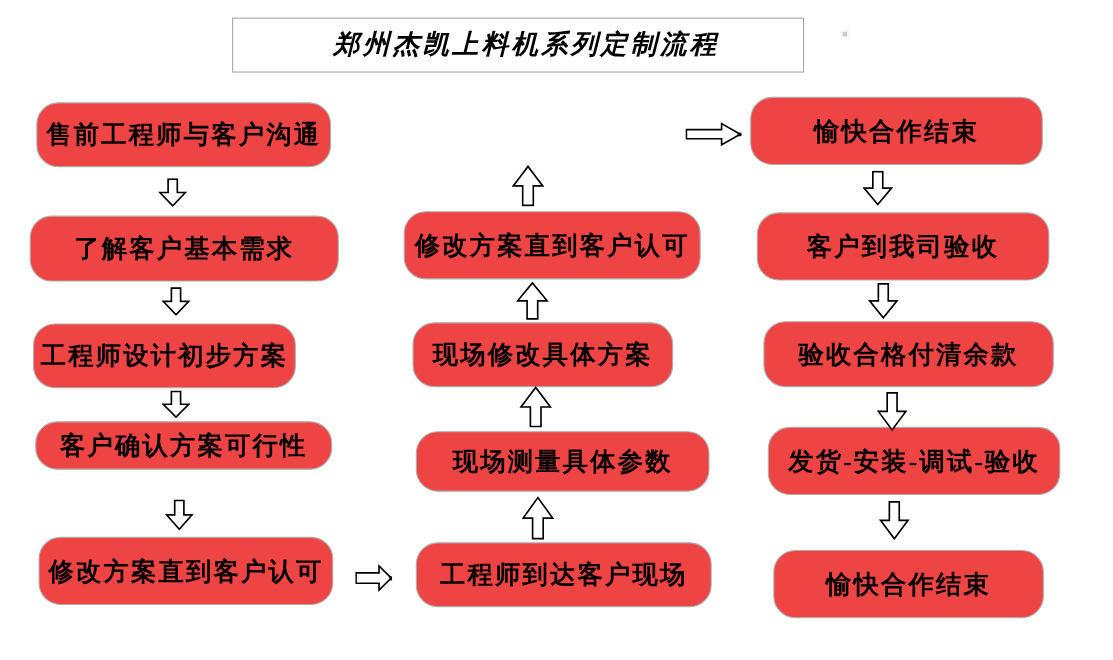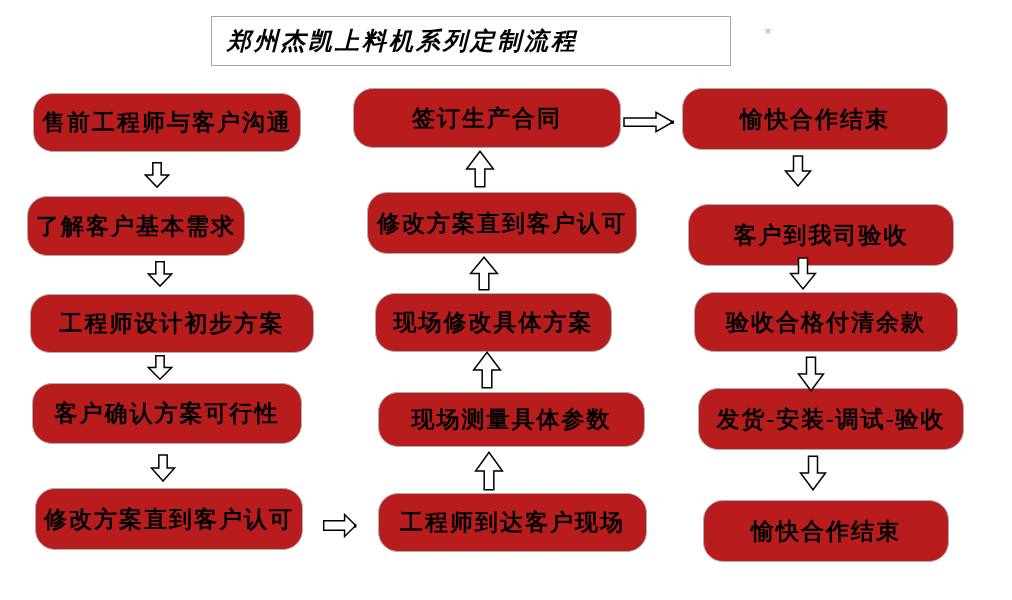--- a/index.html
+++ b/index.html
@@ -2,31 +2,31 @@
 <html><head>
 <meta charset="utf-8">
 <style>
   html,body{margin:0;padding:0;background:#ffffff;}
   #canvas{
     position:relative;width:1012px;height:600px;background:#ffffff;overflow:hidden;
     font-family:"Liberation Serif","DejaVu Serif",serif;
   }
   .box{
     position:absolute;box-sizing:border-box;
-    border:1px solid #adadad;border-radius:20px;background:#b91c1c;
+    border:1px solid #adadad;border-radius:20px;background:#ef4444;
     display:flex;align-items:center;justify-content:center;
   }
   .box-label{
     font-weight:700;font-size:23px;color:#000000;letter-spacing:2px;
     white-space:nowrap;line-height:1;
   }
   .title-box{
     position:absolute;left:211px;top:16px;width:520px;height:50px;box-sizing:border-box;
     border:1px solid #a6a6a6;background:#ffffff;
-    display:flex;align-items:center;padding-left:15px;
+    display:flex;align-items:center;justify-content:center;padding-left:15px;
   }
   .title-label{
     font-weight:700;font-style:italic;font-size:24px;color:#000000;letter-spacing:3px;
     white-space:nowrap;line-height:1;
   }
   .arrow{position:absolute;}
   .arrow svg{display:block;width:100%;height:100%;}
   .arrow polygon{fill:#ffffff;stroke:#000000;stroke-width:1.5;vector-effect:non-scaling-stroke;stroke-linejoin:miter;}
   .tipdot{fill:#000000;stroke:none;}
   .stray-dot{
@@ -40,27 +40,27 @@
 <div id="canvas">
 
   <div class="title-box">
     <span class="title-label">郑州杰凯上料机系列定制流程</span>
   </div>
   <div class="stray-dot"></div>
 
   <div class="box" style="left:33px;top:93px;width:268px;height:59px">
     <span class="box-label">售前工程师与客户沟通</span>
   </div>
-  <div class="box" style="left:27px;top:196px;width:218px;height:60px">
+  <div class="box" style="left:27px;top:196px;width:281px;height:60px">
     <span class="box-label">了解客户基本需求</span>
   </div>
-  <div class="box" style="left:30px;top:294px;width:284px;height:59px">
+  <div class="box" style="left:30px;top:294px;width:239px;height:59px">
     <span class="box-label">工程师设计初步方案</span>
   </div>
-  <div class="box" style="left:32px;top:383px;width:270px;height:61px">
+  <div class="box" style="left:32px;top:383px;width:270px;height:44px">
     <span class="box-label">客户确认方案可行性</span>
   </div>
   <div class="box" style="left:35px;top:488px;width:268px;height:62px">
     <span class="box-label">修改方案直到客户认可</span>
   </div>
 
   <div class="arrow" style="left:144px;top:162px;width:26px;height:26px">
     <svg viewBox="0 0 28 30" preserveAspectRatio="none">
         <polygon points="9.5,1 18.5,1 18.5,15 26.5,15 14,29 1.5,15 9.5,15"></polygon>
       </svg>
@@ -81,23 +81,20 @@
       </svg>
   </div>
 
   <div class="arrow" style="left:323px;top:513px;width:34px;height:25px">
     <svg viewBox="0 0 52 24" preserveAspectRatio="none">
         <polygon points="1,7.5 33,7.5 33,1.5 50,12 33,22.5 33,16.5 1,16.5"></polygon>
         <rect class="tipdot" x="47.5" y="10.5" width="3.5" height="3.5"></rect>
       </svg>
   </div>
 
-  <div class="box" style="left:353px;top:88px;width:268px;height:60px">
-    <span class="box-label">签订生产合同</span>
-  </div>
   <div class="box" style="left:367px;top:192px;width:270px;height:62px">
     <span class="box-label">修改方案直到客户认可</span>
   </div>
   <div class="box" style="left:375px;top:293px;width:237px;height:59px">
     <span class="box-label">现场修改具体方案</span>
   </div>
   <div class="box" style="left:378px;top:392px;width:267px;height:55px">
     <span class="box-label">现场测量具体参数</span>
   </div>
   <div class="box" style="left:378px;top:493px;width:269px;height:59px">
@@ -128,21 +125,21 @@
   <div class="arrow" style="left:623px;top:111px;width:52px;height:22px">
     <svg viewBox="0 0 52 24" preserveAspectRatio="none">
         <polygon points="1,7.5 33,7.5 33,1.5 50,12 33,22.5 33,16.5 1,16.5"></polygon>
         <rect class="tipdot" x="47.5" y="10.5" width="3.5" height="3.5"></rect>
       </svg>
   </div>
 
   <div class="box" style="left:682px;top:88px;width:266px;height:62px">
     <span class="box-label">愉快合作结束</span>
   </div>
-  <div class="box" style="left:688px;top:204px;width:266px;height:62px">
+  <div class="box" style="left:688px;top:193px;width:266px;height:62px">
     <span class="box-label">客户到我司验收</span>
   </div>
   <div class="box" style="left:698px;top:388px;width:266px;height:62px">
     <span class="box-label">发货-安装-调试-验收</span>
   </div>
   <div class="box" style="left:694px;top:292px;width:264px;height:60px">
     <span class="box-label">验收合格付清余款</span>
   </div>
   <div class="box" style="left:703px;top:500px;width:246px;height:62px">
     <span class="box-label">愉快合作结束</span>

